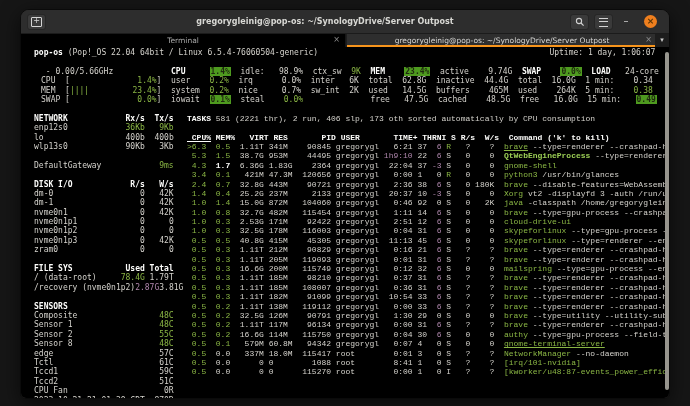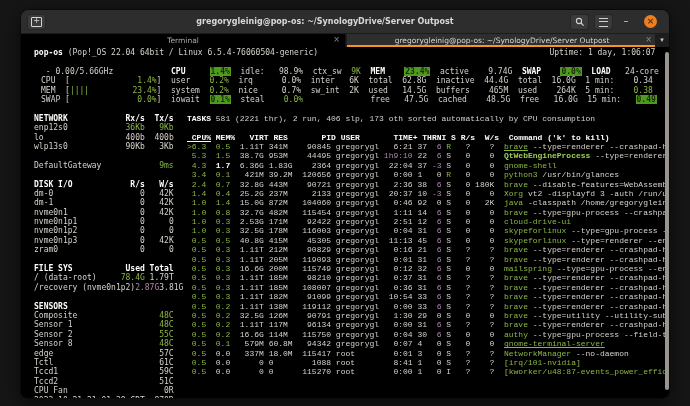--- a/index.html
+++ b/index.html
@@ -139,21 +139,21 @@
         <div class="tline"><span>CPU Fan</span><span>                    0R</span></div>
         <div class="tline"><span>2023-10-21 21:01:39 CDT</span><span>  870R</span></div>
       </div>
     <div id="rightcol">
         <div class="tline"><span class="b">TASKS</span><span> 581 (2221 thr), 2 run, 406 slp, 173 oth sorted automatically by CPU consumption</span></div>
         <div class="tline"></div>
         <div class="tline"><span class="b u"> CPU%</span><span class="b"> MEM%</span><span class="b">   VIRT</span><span class="b"> RES   </span><span class="b">    PID</span><span class="b"> USER     </span><span class="b">  TIME+</span><span class="b"> THR</span><span class="b">NI</span><span class="b"> S</span><span class="b"> R/s</span><span class="b">  W/s</span><span>  </span><span class="b">Command ('k' to kill)</span></div>
         <div class="tline"><span class="g">&gt;6.3</span><span class="g">  0.5</span><span>  1.11T</span><span> 341M  </span><span>  90845</span><span> gregorygl</span><span>   6:21</span><span> 37 </span><span class="m"> 6</span><span class="g"> R</span><span>   ?</span><span>    ?</span><span>  </span><span class="gu">brave</span><span> --type=renderer --crashpad-h</span></div>
         <div class="tline"><span class="g"> 5.3</span><span class="g">  1.5</span><span>  38.7G</span><span> 953M  </span><span>  44495</span><span> gregorygl</span><span class="m"> 1h9:10</span><span> 22 </span><span class="m"> 6</span><span> S</span><span>   0</span><span>    0</span><span>  </span><span class="gb">QtWebEngineProcess</span><span> --type=renderer</span></div>
         <div class="tline"><span class="g"> 4.3</span><span class="b">  1.7</span><span>  6.36G</span><span> 1.83G </span><span>   2364</span><span> gregorygl</span><span>  22:04</span><span> 37 </span><span class="m">-3</span><span> S</span><span>   0</span><span>    0</span><span>  </span><span class="g">gnome-shell</span></div>
-        <div class="tline"><span class="g"> 3.4</span><span class="g">  0.1</span><span>   421M</span><span> 39.2M </span><span> 120656</span><span> gregorygl</span><span>   0:00</span><span> 1  </span><span> 0</span><span class="g"> R</span><span>   0</span><span>    0</span><span>  </span><span class="g">python3</span><span> /usr/bin/glances</span></div>
+        <div class="tline"><span class="g"> 3.4</span><span class="g">  0.1</span><span>   421M</span><span> 47.3M </span><span> 120656</span><span> gregorygl</span><span>   0:00</span><span> 1  </span><span> 0</span><span class="g"> R</span><span>   0</span><span>    0</span><span>  </span><span class="g">python3</span><span> /usr/bin/glances</span></div>
         <div class="tline"><span class="g"> 2.4</span><span class="g">  0.7</span><span>  32.8G</span><span> 443M  </span><span>  90721</span><span> gregorygl</span><span>   2:36</span><span> 38 </span><span class="m"> 6</span><span> S</span><span>   0</span><span> 180K</span><span>  </span><span class="g">brave</span><span> --disable-features=WebAssemb</span></div>
         <div class="tline"><span class="g"> 1.4</span><span class="g">  0.4</span><span>  25.2G</span><span> 237M  </span><span>   2133</span><span> gregorygl</span><span>  20:37</span><span> 10 </span><span class="m">-3</span><span> S</span><span>   0</span><span>    0</span><span>  </span><span class="g">Xorg</span><span> vt2 -displayfd 3 -auth /run/u</span></div>
         <div class="tline"><span class="g"> 1.0</span><span class="g">  1.4</span><span>  15.0G</span><span> 872M  </span><span> 104060</span><span> gregorygl</span><span>   0:46</span><span> 92 </span><span> 0</span><span> S</span><span>   0</span><span>   2K</span><span>  </span><span class="g">java</span><span> -classpath /home/gregoryglein</span></div>
         <div class="tline"><span class="g"> 1.0</span><span class="g">  0.8</span><span>  32.7G</span><span> 482M  </span><span> 115454</span><span> gregorygl</span><span>   1:11</span><span> 14 </span><span class="m"> 6</span><span> S</span><span>   0</span><span>    0</span><span>  </span><span class="g">brave</span><span> --type=gpu-process --crashpa</span></div>
         <div class="tline"><span class="g"> 1.0</span><span class="g">  0.3</span><span>  2.53G</span><span> 171M  </span><span>  92422</span><span> gregorygl</span><span>   2:51</span><span> 12 </span><span class="m"> 6</span><span> S</span><span>   0</span><span>    0</span><span>  </span><span class="g">cloud-drive-ui</span></div>
         <div class="tline"><span class="g"> 1.0</span><span class="g">  0.3</span><span>  32.5G</span><span> 178M  </span><span> 116003</span><span> gregorygl</span><span>   0:04</span><span> 31 </span><span class="m"> 6</span><span> S</span><span>   0</span><span>    0</span><span>  </span><span class="g">skypeforlinux</span><span> --type=gpu-process -</span></div>
         <div class="tline"><span class="g"> 0.5</span><span class="g">  0.5</span><span>  40.8G</span><span> 415M  </span><span>  45305</span><span> gregorygl</span><span>  11:13</span><span> 45 </span><span class="m"> 6</span><span> S</span><span>   0</span><span>    0</span><span>  </span><span class="g">skypeforlinux</span><span> --type=renderer --en</span></div>
         <div class="tline"><span class="g"> 0.5</span><span class="g">  0.3</span><span>  1.11T</span><span> 212M  </span><span>  90829</span><span> gregorygl</span><span>   0:16</span><span> 21 </span><span class="m"> 6</span><span> S</span><span>   ?</span><span>    ?</span><span>  </span><span class="g">brave</span><span> --type=renderer --crashpad-h</span></div>
         <div class="tline"><span class="g"> 0.5</span><span class="g">  0.3</span><span>  1.11T</span><span> 205M  </span><span> 119093</span><span> gregorygl</span><span>   0:01</span><span> 31 </span><span class="m"> 6</span><span> S</span><span>   ?</span><span>    ?</span><span>  </span><span class="g">brave</span><span> --type=renderer --crashpad-h</span></div>
         <div class="tline"><span class="g"> 0.5</span><span class="g">  0.3</span><span>  16.6G</span><span> 200M  </span><span> 115749</span><span> gregorygl</span><span>   0:12</span><span> 32 </span><span class="m"> 6</span><span> S</span><span>   0</span><span>    0</span><span>  </span><span class="g">mailspring</span><span> --type=gpu-process --en</span></div>

